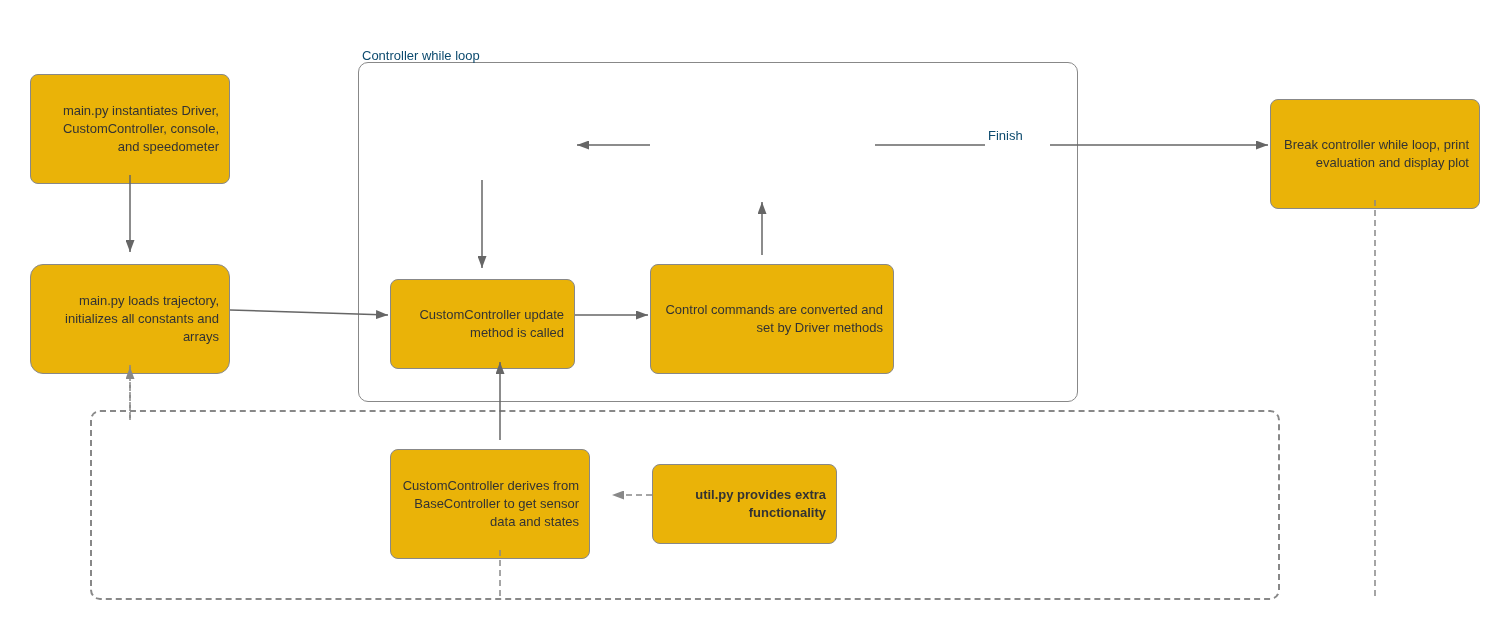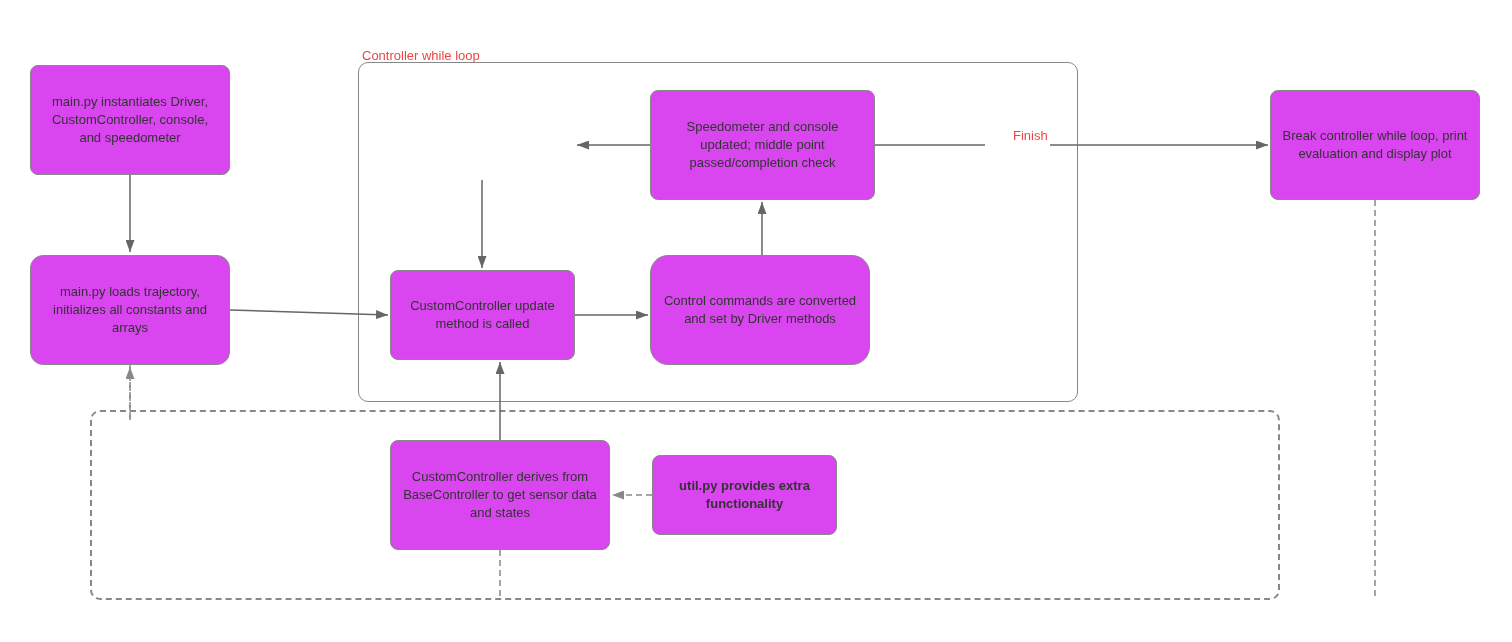--- a/index.html
+++ b/index.html
@@ -14,32 +14,33 @@
     }
     .diagram-container {
       position: relative;
       width: 1512px;
       height: 642px;
     }
     .box {
       position: absolute;
       border: 1.5px solid #888;
       border-radius: 8px;
-      background: #d946ef;
+      background: #eab308;
       display: flex;
       align-items: center;
       justify-content: center;
-      text-align: center;
+      text-align: right;
       padding: 8px 10px;
       line-height: 1.4;
+      margin-top: 9px;
     }
     .label {
       position: absolute;
       font-size: 13px;
-      color: #ef4444;
+      color: #0c4a6e;
       text-align: center;
     }
     svg.arrows {
       position: absolute;
       top: 0; left: 0;
       width: 1512px;
       height: 642px;
       pointer-events: none;
     }
     .loop-border {
@@ -72,41 +73,38 @@
 
   <div class="box" style="left:30px; top:255px; width:200px; height:110px;border-radius:13px;">
     <span>main.py loads trajectory, initializes all constants and arrays</span>
   </div>
 
 
   <div class="box" style="left:390px; top:270px; width:185px; height:90px;">
     <span>CustomController update method is called</span>
   </div>
 
-  <div class="box" style="left:650px; top:255px; width:220px; height:110px;border-radius:18px;">
+  <div class="box" style="left:650px; top:255px; width:244px; height:110px;">
     <span>Control commands are converted and set by Driver methods</span>
   </div>
 
-  <div class="box" style="left:650px; top:90px; width:225px; height:110px;">
-    <span>Speedometer and console updated; middle point passed/completion check</span>
-  </div>
 
-  <div class="box" style="left:390px; top:440px; width:220px; height:110px;">
+  <div class="box" style="left:390px; top:440px; width:200px; height:110px;">
     <span>CustomController derives from BaseController to get sensor data and states</span>
   </div>
 
   <div class="box" style="left:652px; top:455px; width:185px; height:80px;font-weight:bold;">
     <span>util.py provides extra functionality</span>
   </div>
 
   <div class="box" style="left:1270px; top:90px; width:210px; height:110px;">
     <span>Break controller while loop, print evaluation and display plot</span>
   </div>
 
-  <div class="label" style="left:988px; top:128px;margin-left:25px;">Finish</div>
+  <div class="label" style="left:988px; top:128px;">Finish</div>
 
   <svg class="arrows">
     <defs>
       <marker id="arrowhead" markerWidth="8" markerHeight="6" refX="8" refY="3" orient="auto">
         <polygon points="0 0, 8 3, 0 6" fill="#666"></polygon>
       </marker>
       <marker id="arrowhead-dashed" markerWidth="8" markerHeight="6" refX="8" refY="3" orient="auto">
         <polygon points="0 0, 8 3, 0 6" fill="#888"></polygon>
       </marker>
     </defs>

